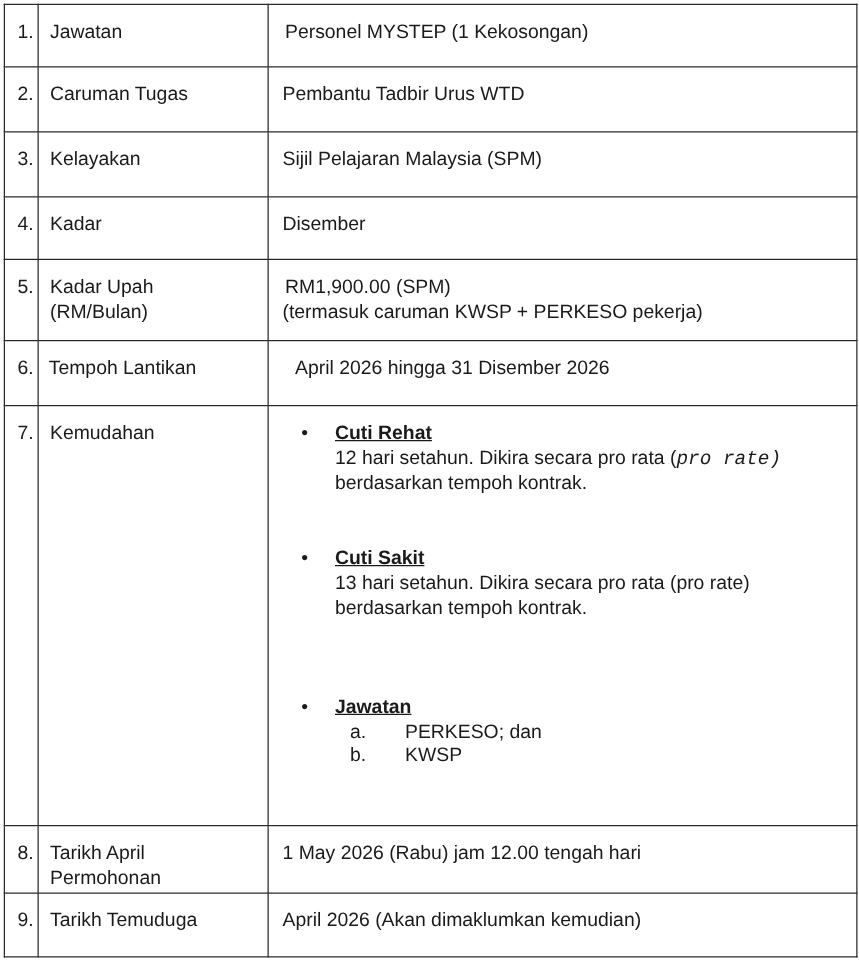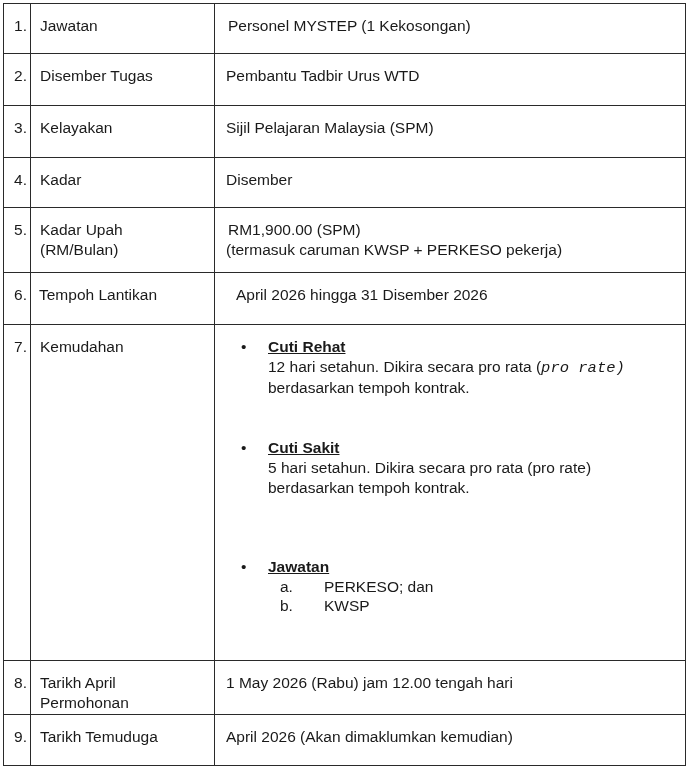--- a/index.html
+++ b/index.html
@@ -39,21 +39,21 @@
       <col class="c-value">
     </colgroup>
   <tbody>
     <tr class="r1">
       <td class="num">1.</td>
       <td class="label">Jawatan</td>
       <td class="value">Personel MYSTEP (1 Kekosongan)</td>
     </tr>
     <tr class="r2">
       <td class="num">2.</td>
-      <td class="label">Disember Tugas</td>
+      <td class="label">Caruman Tugas</td>
       <td class="value">Pembantu Tadbir Urus WTD</td>
     </tr>
     <tr class="r3">
       <td class="num">3.</td>
       <td class="label">Kelayakan</td>
       <td class="value">Sijil Pelajaran Malaysia (SPM)</td>
     </tr>
     <tr class="r4">
       <td class="num">4.</td>
       <td class="label">Kadar</td>
@@ -82,21 +82,21 @@
         <div class="bullet-item">
           <span class="dot">•</span>
           <div class="title">Cuti Rehat</div>
           <div><span>12 hari setahun. Dikira secara pro rata (</span><em>pro rate)</em></div>
           <div>berdasarkan tempoh kontrak.</div>
         </div>
         <div class="gap1"></div>
         <div class="bullet-item">
           <span class="dot">•</span>
           <div class="title">Cuti Sakit</div>
-          <div>5 hari setahun. Dikira secara pro rata (pro rate)</div>
+          <div>13 hari setahun. Dikira secara pro rata (pro rate)</div>
           <div>berdasarkan tempoh kontrak.</div>
         </div>
         <div class="gap2"></div>
         <div class="bullet-item">
           <span class="dot">•</span>
           <div class="title">Jawatan</div>
           <div class="sub">
             <span class="mk">a.</span>
             <span>PERKESO; dan</span>
           </div>

